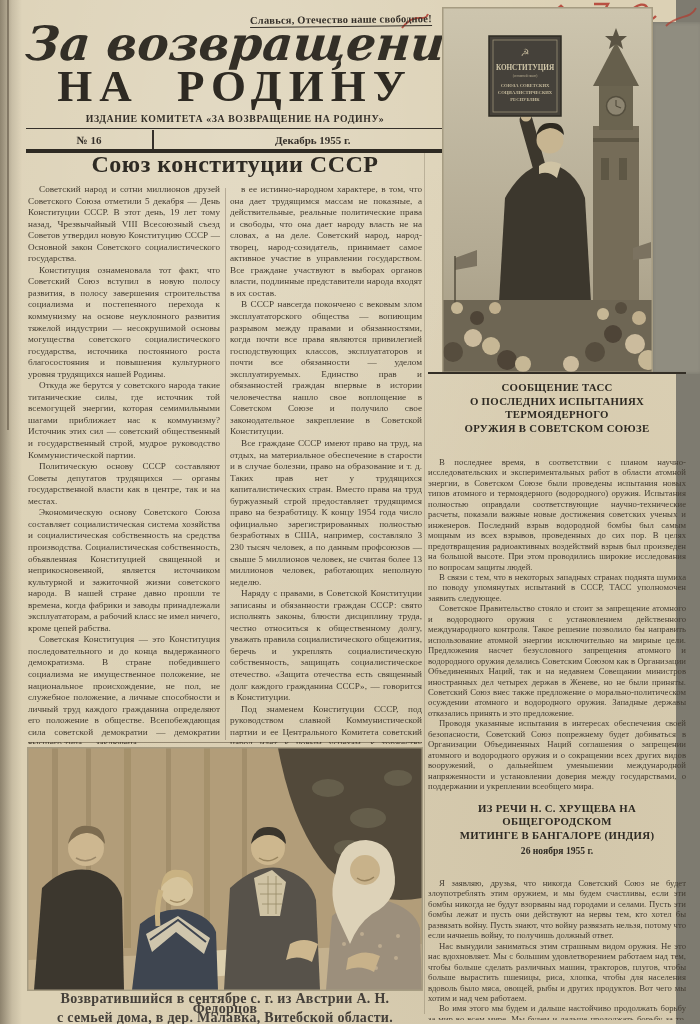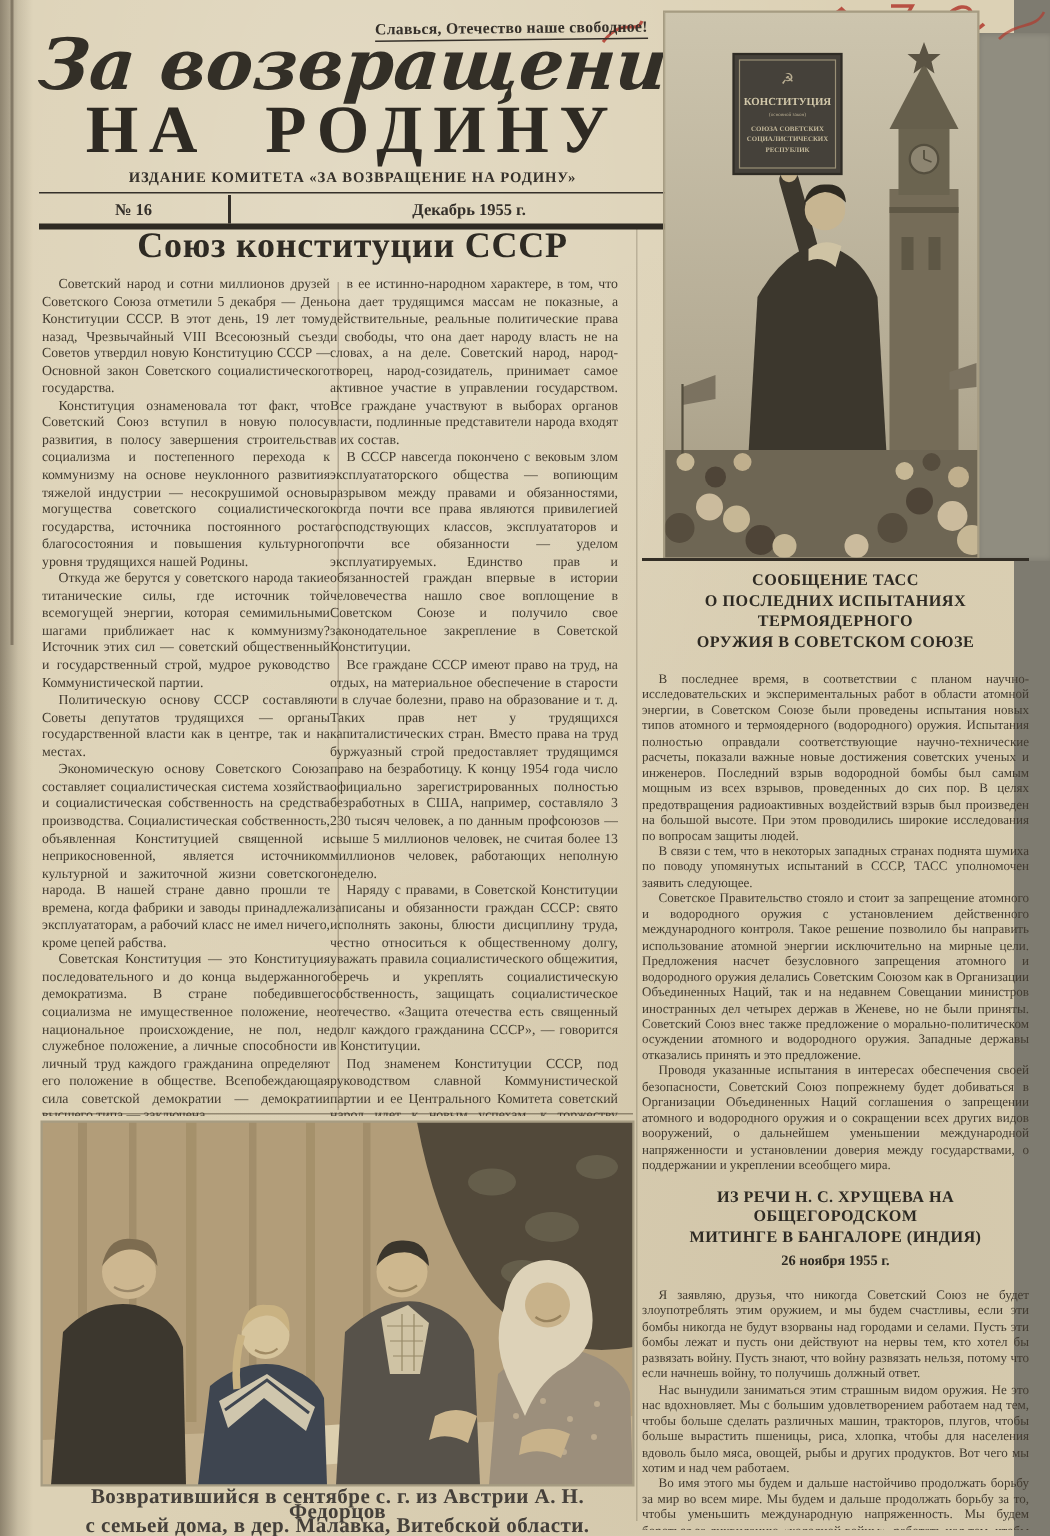--- a/index.html
+++ b/index.html
@@ -34,30 +34,30 @@
   #issue-cell{width:126px;text-align:center;font-weight:bold;font-size:11px;color:#35302a;}
   #issue-divider{width:1.5px;height:19px;background:#35302a;}
   #date-cell{flex:1;text-align:center;font-weight:bold;font-size:11px;color:#35302a;padding-left:28px;}
   #mast-rule-thick{position:absolute;left:0;top:145px;width:418px;height:3.5px;background:#2e2a23;}
   
   #headline{left:26px;top:151px;width:418px;text-align:center;font-size:24px;font-weight:bold;
     color:#2e2a23;letter-spacing:0.5px;}
   .news-col{top:184px;width:192px;height:560px;overflow:hidden;text-align:justify;
     font-size:9.2px;line-height:11.55px;color:#423b30;}
   #col1{left:28px;}
-  #col2{left:220px;}
+  #col2{left:230px;}
   .news-col p, .rcol p{margin:0;text-indent:11px;}
   #col-divider{left:225px;top:188px;width:1px;height:552px;background:rgba(60,48,34,0.28);}
   #block-divider{left:424px;top:152px;width:1px;height:862px;background:rgba(60,48,34,0.22);}
   #photo-top-rule{left:28px;top:742px;width:394px;height:1px;background:rgba(60,48,34,0.45);}
   
   #right-col{left:428px;top:372px;width:258px;height:648px;overflow:hidden;}
   .heavy-rule{border:none;border-top:2.5px solid #332e26;margin:0 0 7px 0;}
   .sec-head{text-align:center;font-weight:bold;color:#2e2a23;font-size:10.8px;line-height:13.5px;letter-spacing:0.3px;margin:0;}
-  .rcol-text{text-align:justify;font-size:8.7px;line-height:10.45px;color:#423b30;margin-top:12px;}
+  .rcol-text{text-align:justify;font-size:8.7px;line-height:10.45px;color:#423b30;margin-top:22px;}
   #speech-head{margin-top:10px;}
   #speech-date{text-align:center;font-weight:bold;font-size:9.6px;color:#2e2a23;margin:3px 0 2px 0;}
   
   #poster-photo{left:443px;top:8px;width:209px;height:364px;outline:1px solid #a69c82;
     background:#b7af99;}
   #family-photo{left:28px;top:748px;width:394px;height:242px;outline:1px solid #a69c82;background:#b7a584;}
   #caption{left:28px;top:994px;width:394px;text-align:center;font-weight:bold;
     font-size:14px;line-height:9.5px;letter-spacing:0.3px;color:#45403a;}
   #red-annotation{left:398px;top:0;width:302px;height:32px;}
   svg{display:block;}

